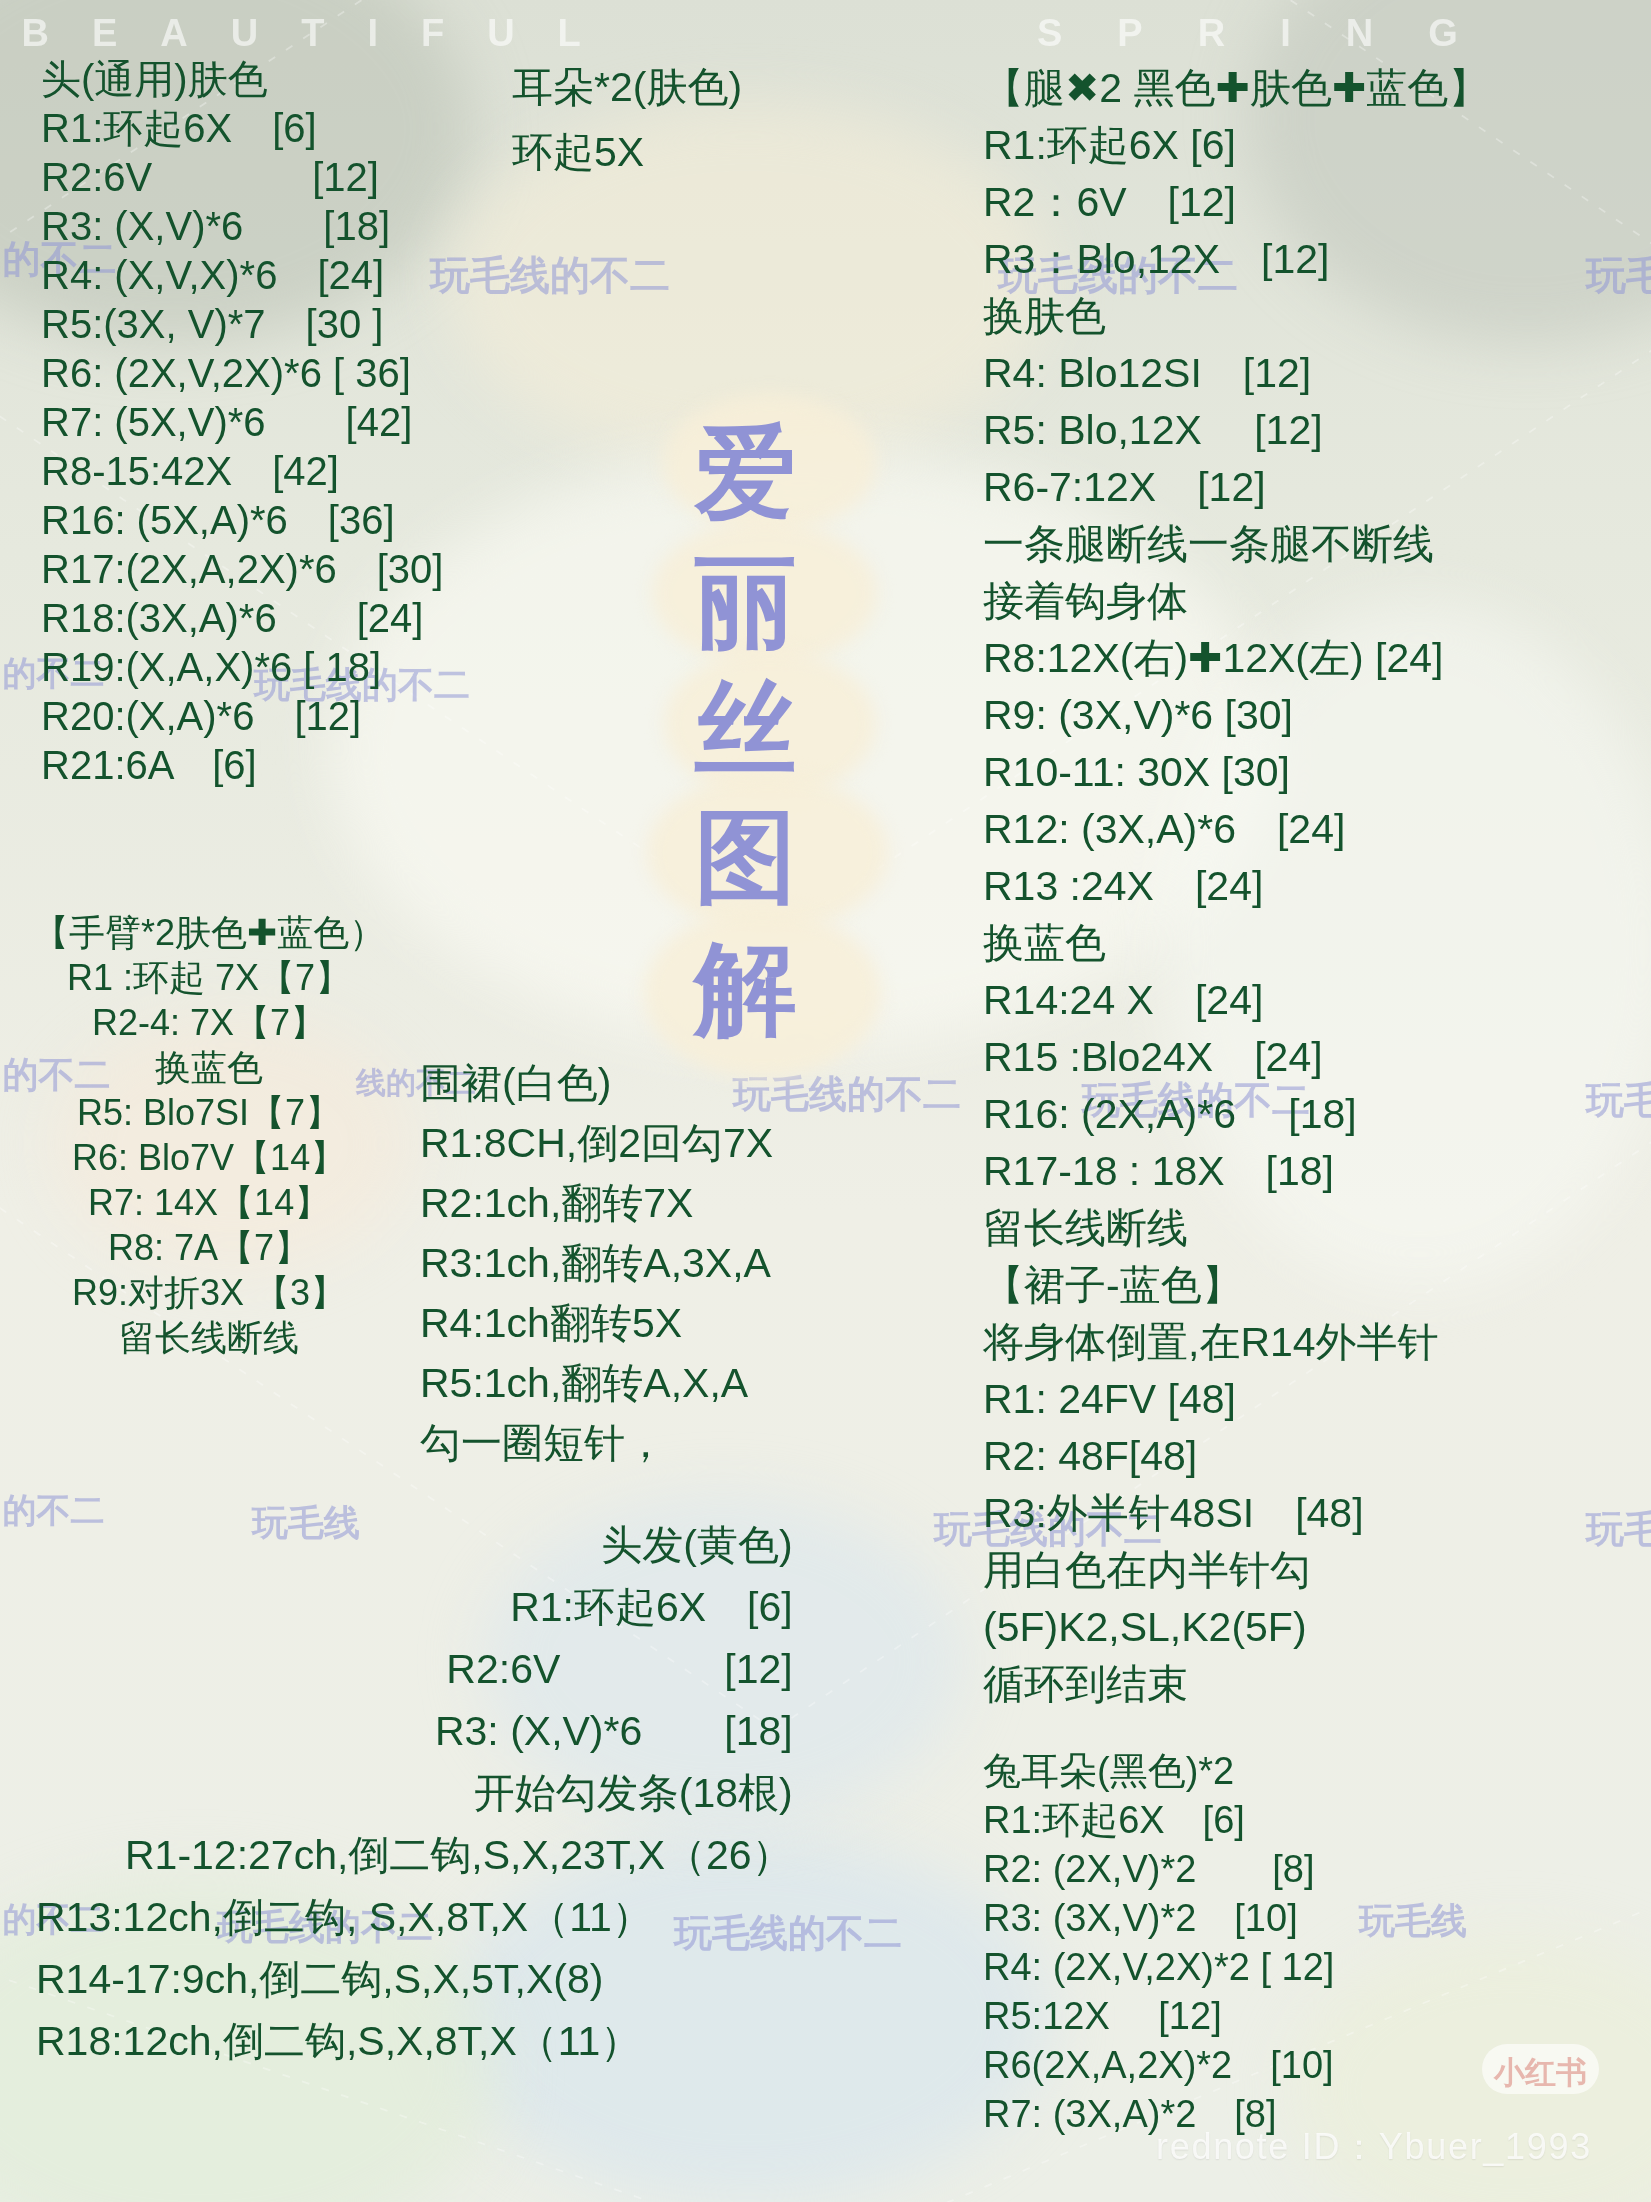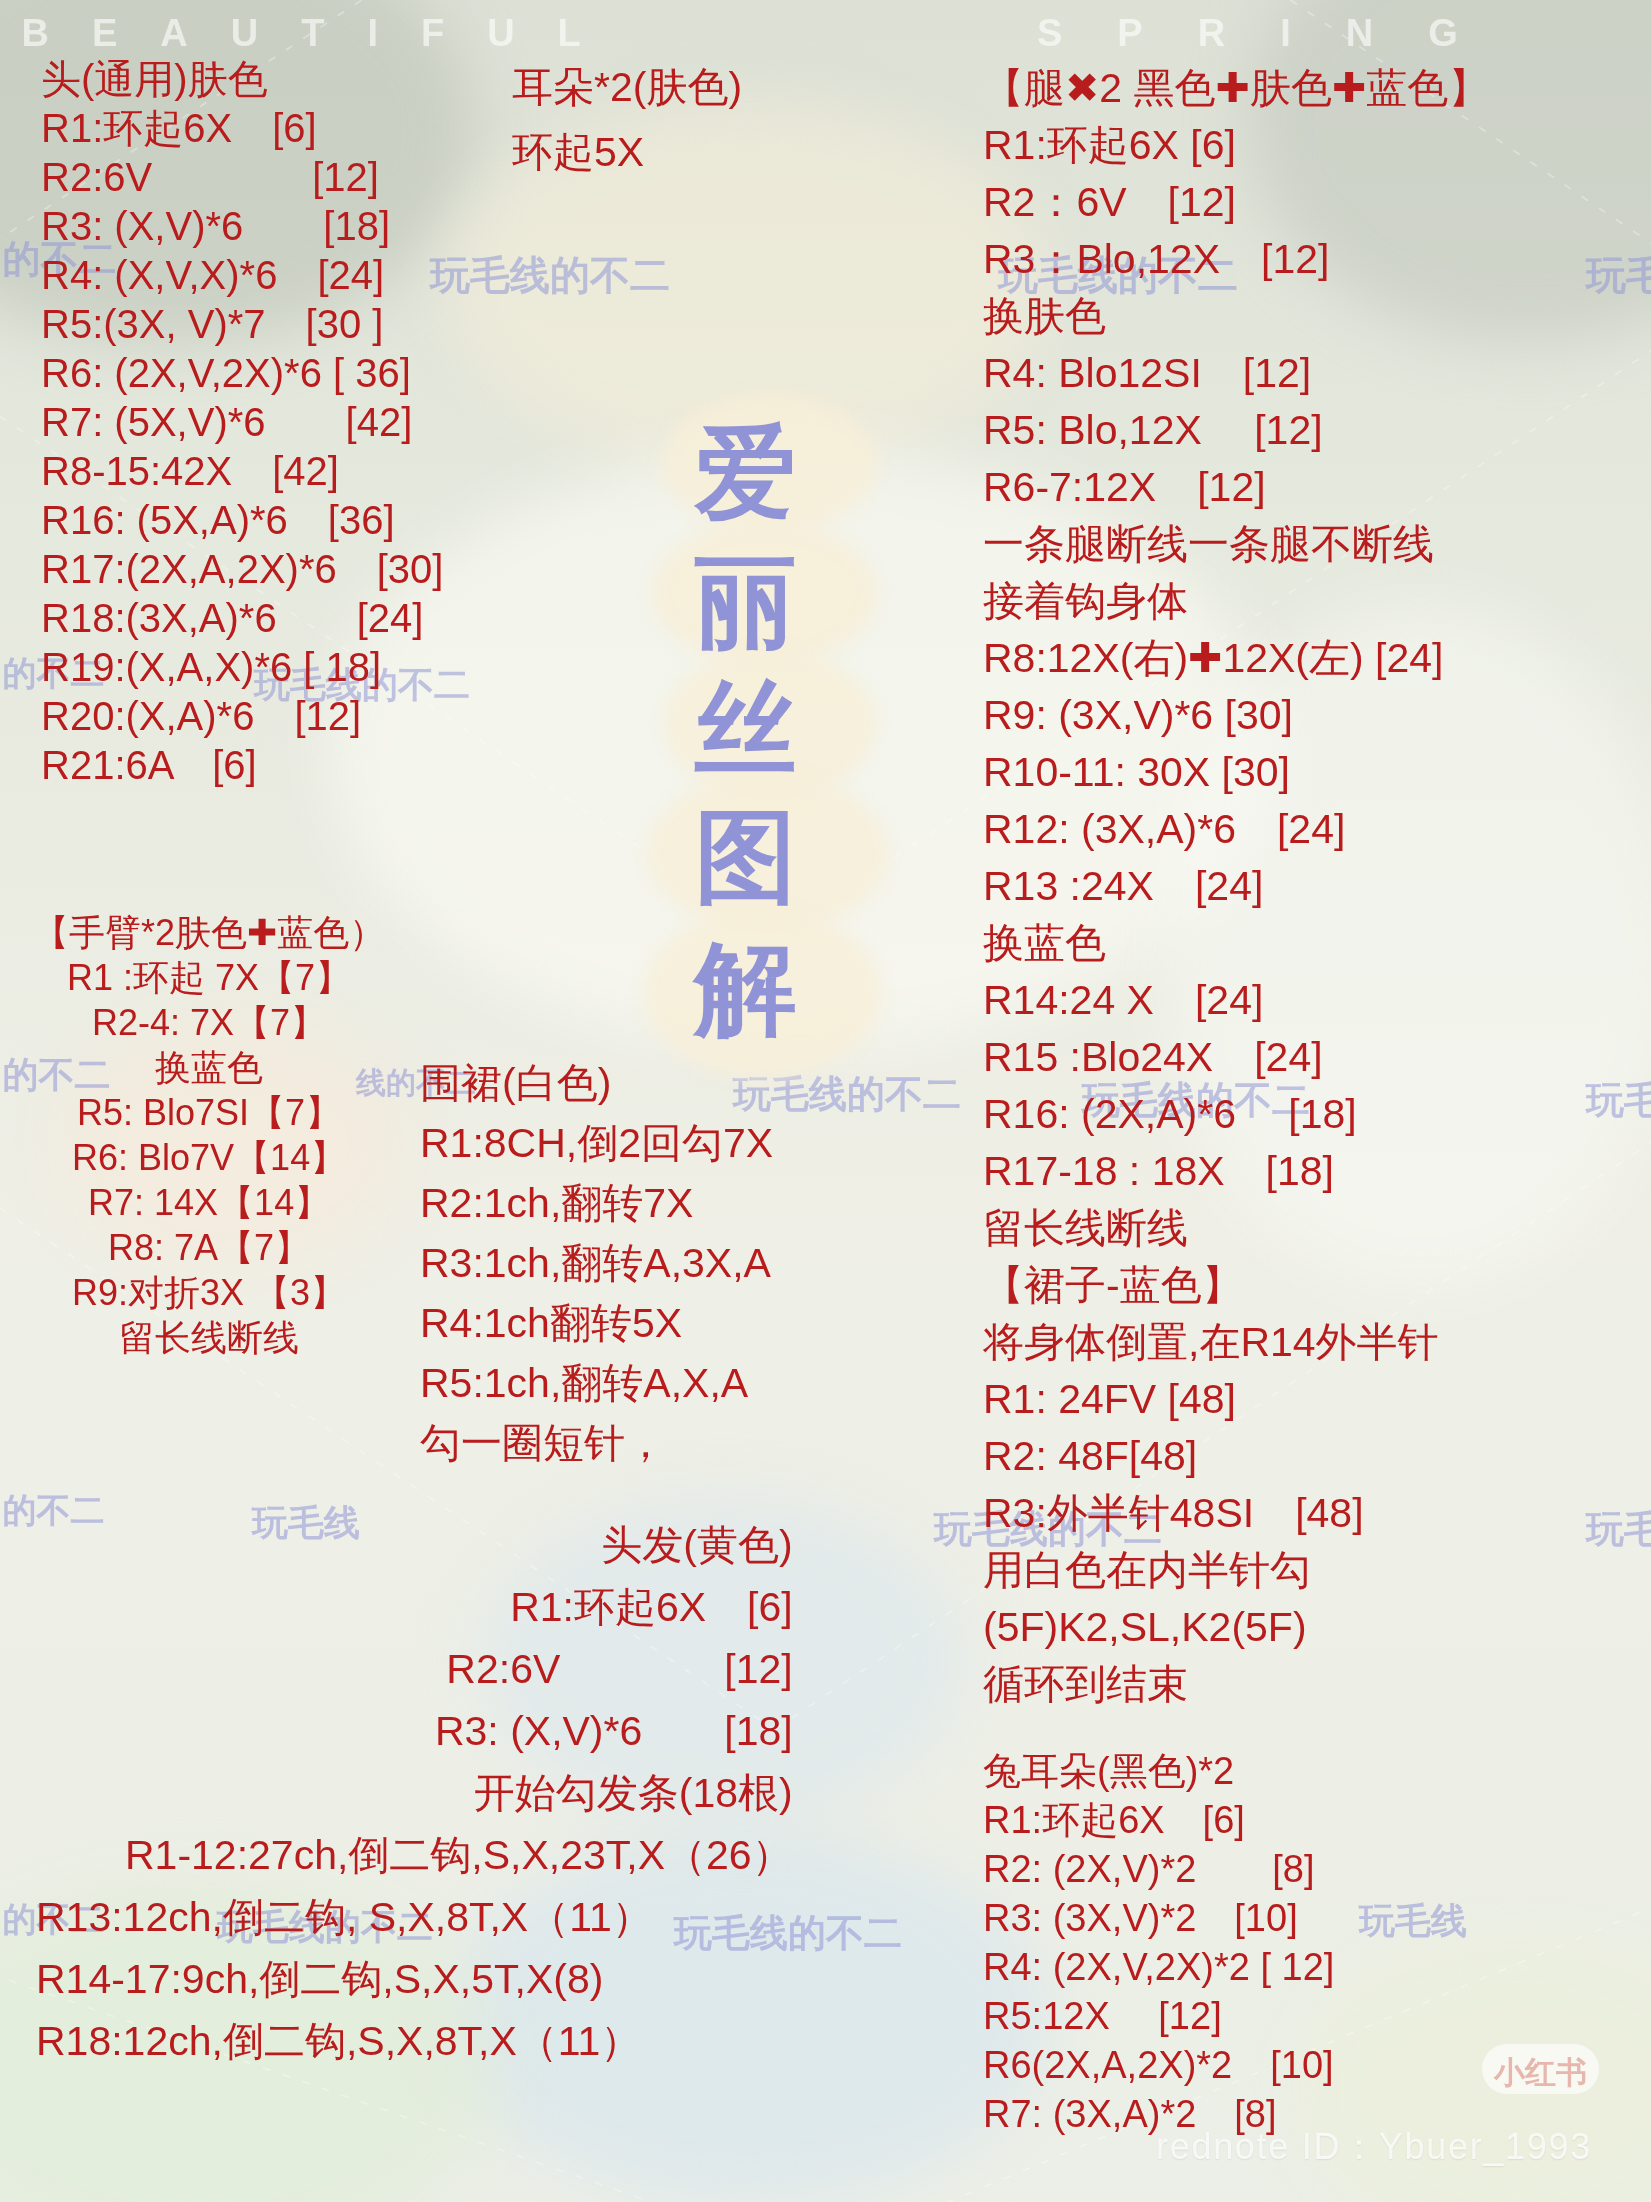--- a/index.html
+++ b/index.html
@@ -29,21 +29,21 @@
   .wm{position:absolute;color:rgba(146,151,213,.55);font-weight:600;white-space:nowrap;}
 
   .tblob{position:absolute;background:rgba(247,239,216,.85);border-radius:50%;filter:blur(8.6px);}
   .tb1{left:662px;top:394px;width:215px;height:138px;}
   .tb2{left:652px;top:521px;width:225px;height:145px;}
   .tb3{left:664px;top:650px;width:212px;height:148px;}
   .tb4{left:647px;top:774px;width:241px;height:157px;}
   .tb5{left:644px;top:909px;width:237px;height:169px;}
   .tchar{position:absolute;left:687px;width:117px;text-align:center;font-weight:700;font-size:102px;color:rgba(126,131,211,.85);}
 
-  .sec{position:absolute;color:#b91c1c;white-space:nowrap;}
+  .sec{position:absolute;color:#14532d;white-space:nowrap;}
   #sec-head{left:41px;top:55px;font-size:40px;line-height:49px;}
   #sec-ears{left:512px;top:55px;font-size:41px;line-height:65px;}
   #sec-arms{left:33px;top:910px;font-size:36px;line-height:45px;text-align:center;}
   #sec-apron{left:420px;top:1053px;font-size:41px;line-height:60px;}
   #sec-hair{left:36px;top:1514px;font-size:41px;line-height:62px;}
   #sec-legs{left:983px;top:60px;font-size:41px;line-height:57px;}
   #sec-rabbit{left:983px;top:1747px;font-size:38px;line-height:49px;}
   .ind{padding-left:89px;text-align:right;}
   .wide{margin-left:-97px;font-size:46px;letter-spacing:10.3px;}
 

